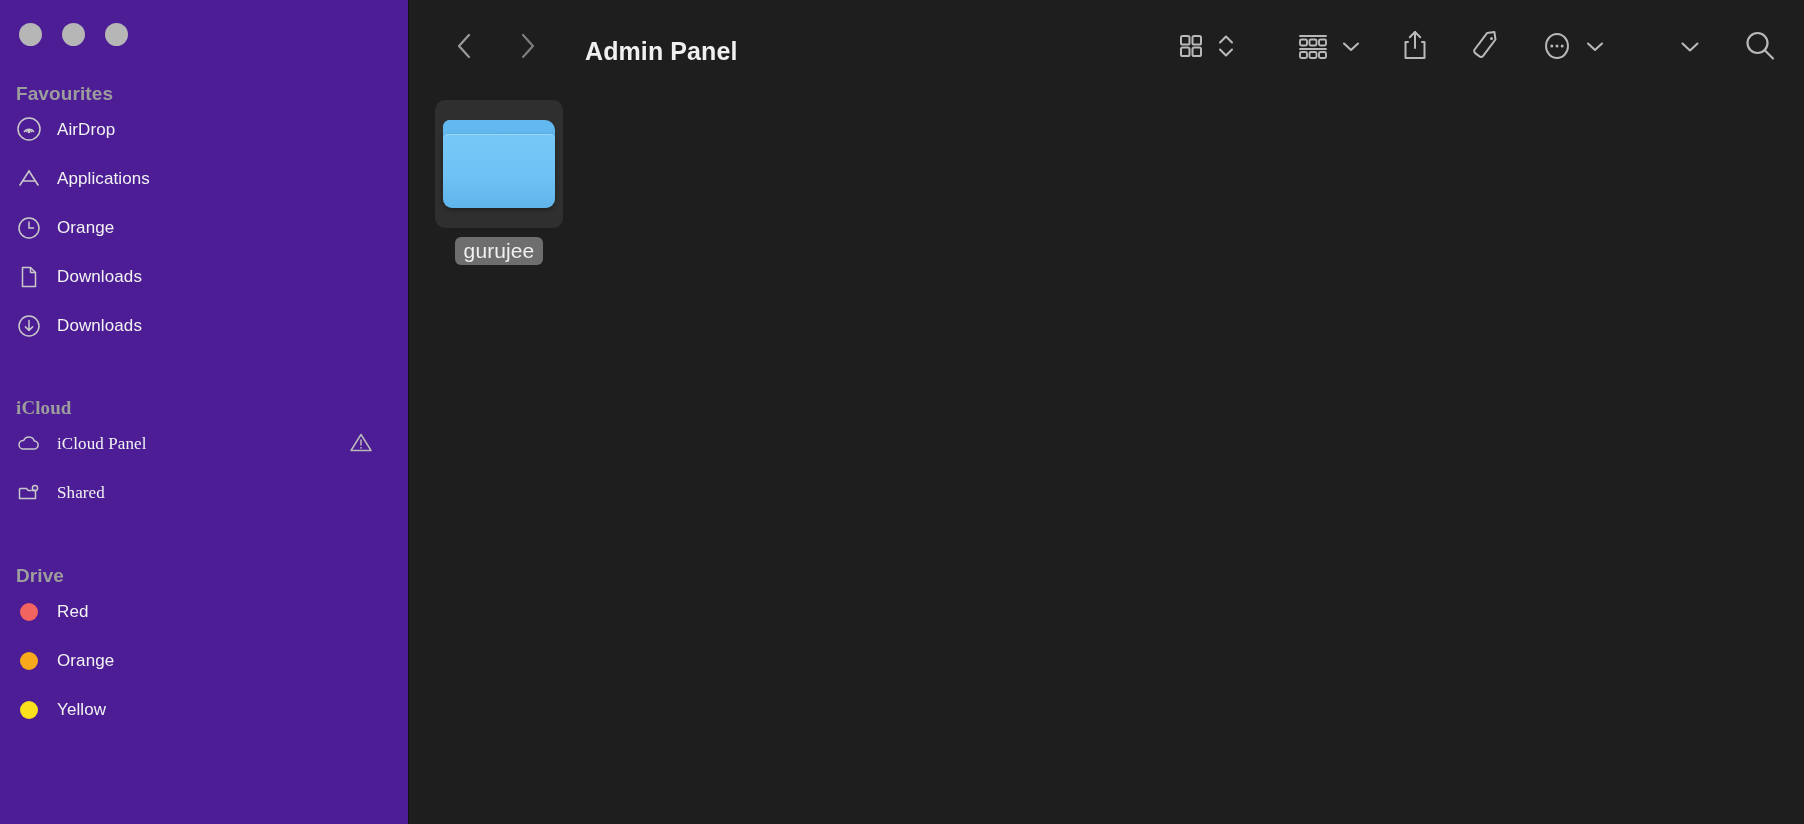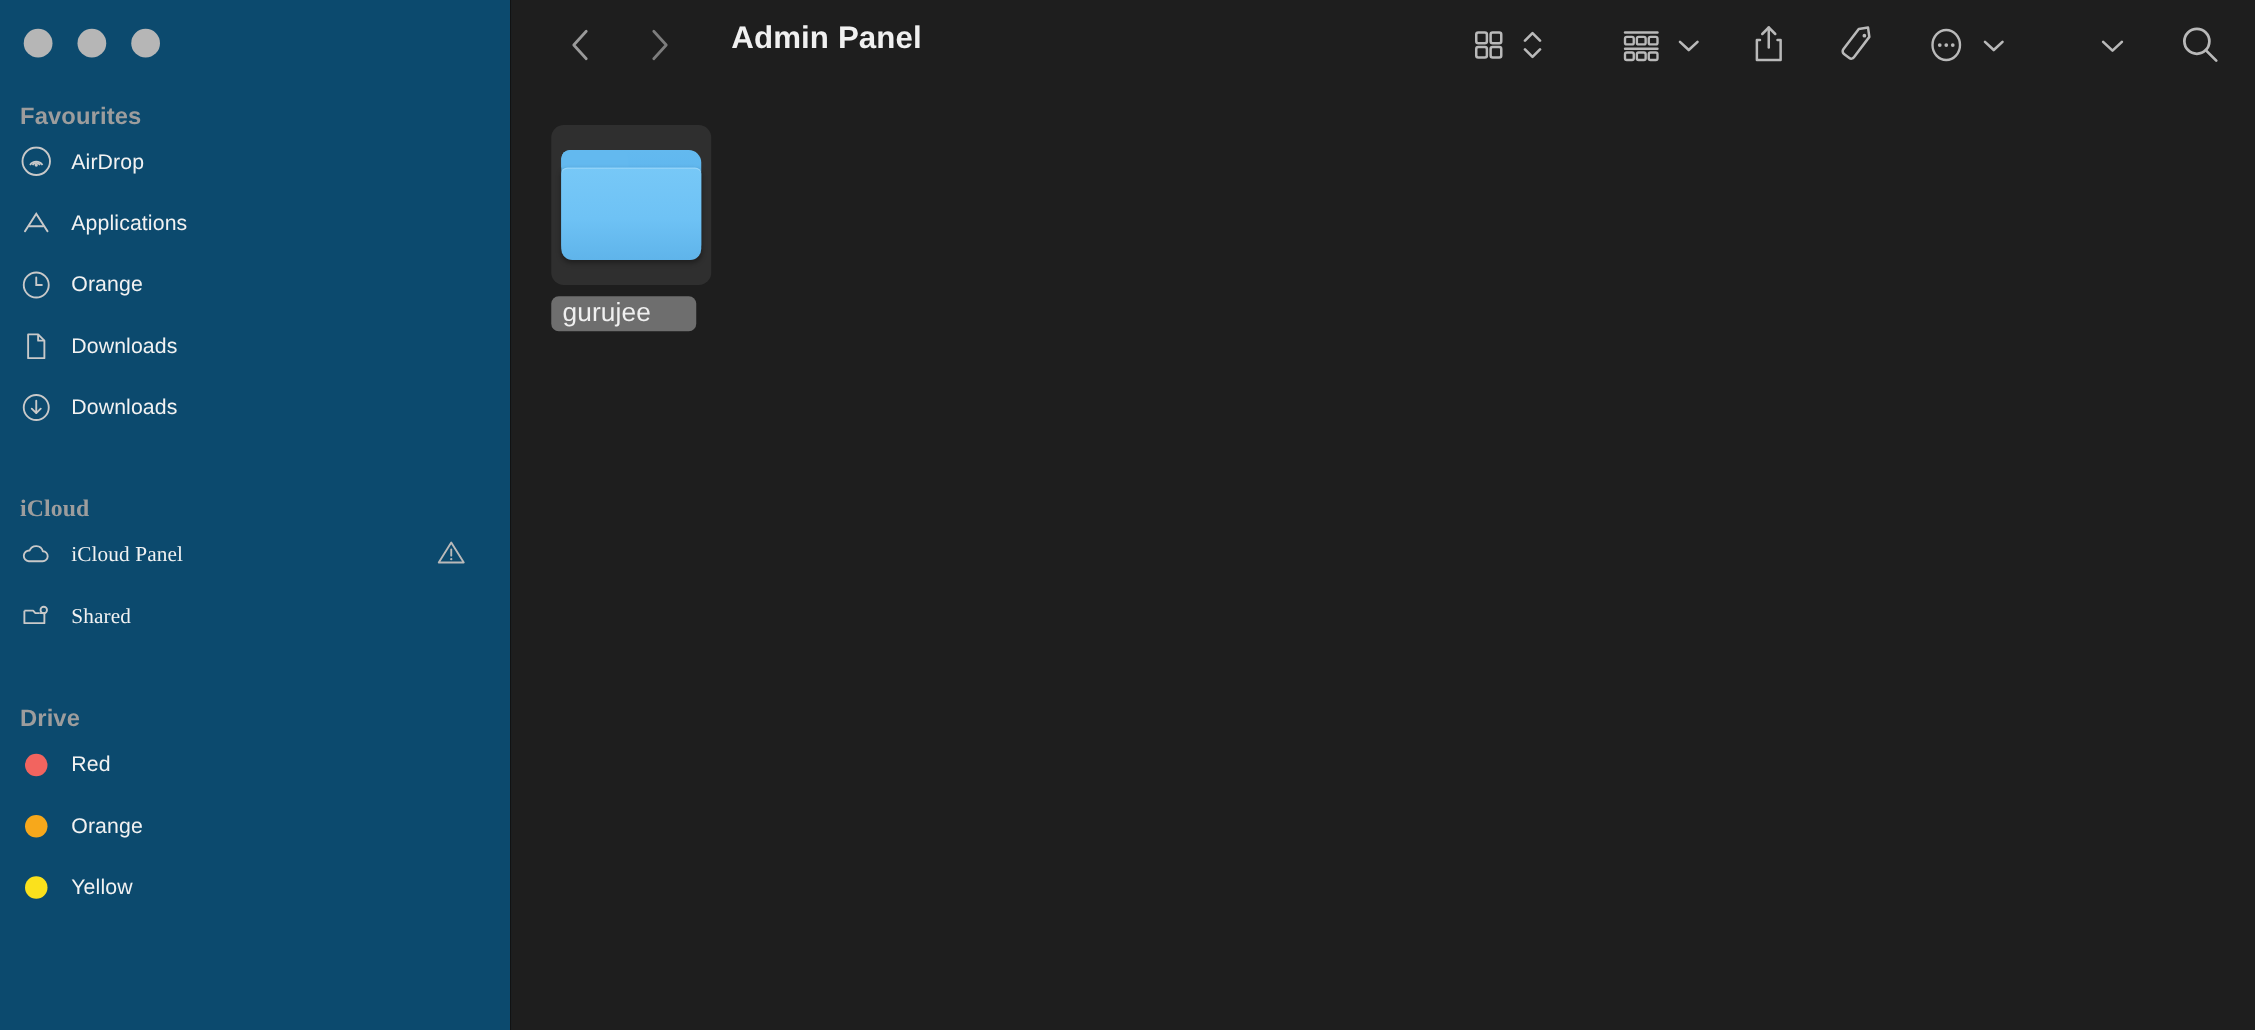--- a/index.html
+++ b/index.html
@@ -8,21 +8,21 @@
     background:#1e1e1e;
     font-family:"Liberation Sans", sans-serif;
     overflow:hidden;
     -webkit-font-smoothing:antialiased;
   }
   .window { display:flex; width:1804px; height:824px; }
 
   
   .sidebar {
     width:409px; height:824px;
-    background:#0c4a6e;
+    background:#4c1d95;
     border-right:1px solid #121212;
     flex:0 0 409px;
     position:relative;
     overflow:hidden;
   }
   .traffic {
     display:flex; gap:20px;
     padding:23px 0 0 19px;
   }
   .light { width:23px; height:23px; border-radius:50%; background:#b6b6b6; }
@@ -68,21 +68,21 @@
 
   
   .main {
     flex:1 1 auto;
     background:#1e1e1e;
     display:flex; flex-direction:column;
     position:relative;
   }
   .toolbar {
     height:66px;
-    display:flex; align-items:flex-start;
+    display:flex; align-items:flex-end;
     padding:16px 26px 0 36px;
     flex:0 0 66px;
   }
   .nav-btn {
     width:40px; height:40px;
     display:flex; align-items:center; justify-content:center;
     color:#9a9a9a;
   }
   .nav-btn.fwd { margin-left:22px; color:#7d7d7d; }
   .win-title {
@@ -99,21 +99,21 @@
     color:#b9b9b9;
     height:40px;
   }
   .tb-gap-lg { margin-left:60px; }
   .tb-gap-md { margin-left:38px; }
   .tb-gap-sm { margin-left:10px; }
 
   .content { flex:1 1 auto; position:relative; padding:34px 0 0 0; }
   .items { display:flex; padding-left:32px; gap:58px; }
 
-  .item { width:116px; display:flex; flex-direction:column; }
+  .item { width:116px; display:flex; flex-direction:column; align-items:center; }
   .item-thumb {
     width:128px; height:128px;
     display:flex; align-items:center; justify-content:center;
     border-radius:10px;
   }
   .item.selected .item-thumb { background:#2f2f2f; }
   .item-label {
     margin-top:9px;
     font-size:21px;
     color:#f0f0f0;

